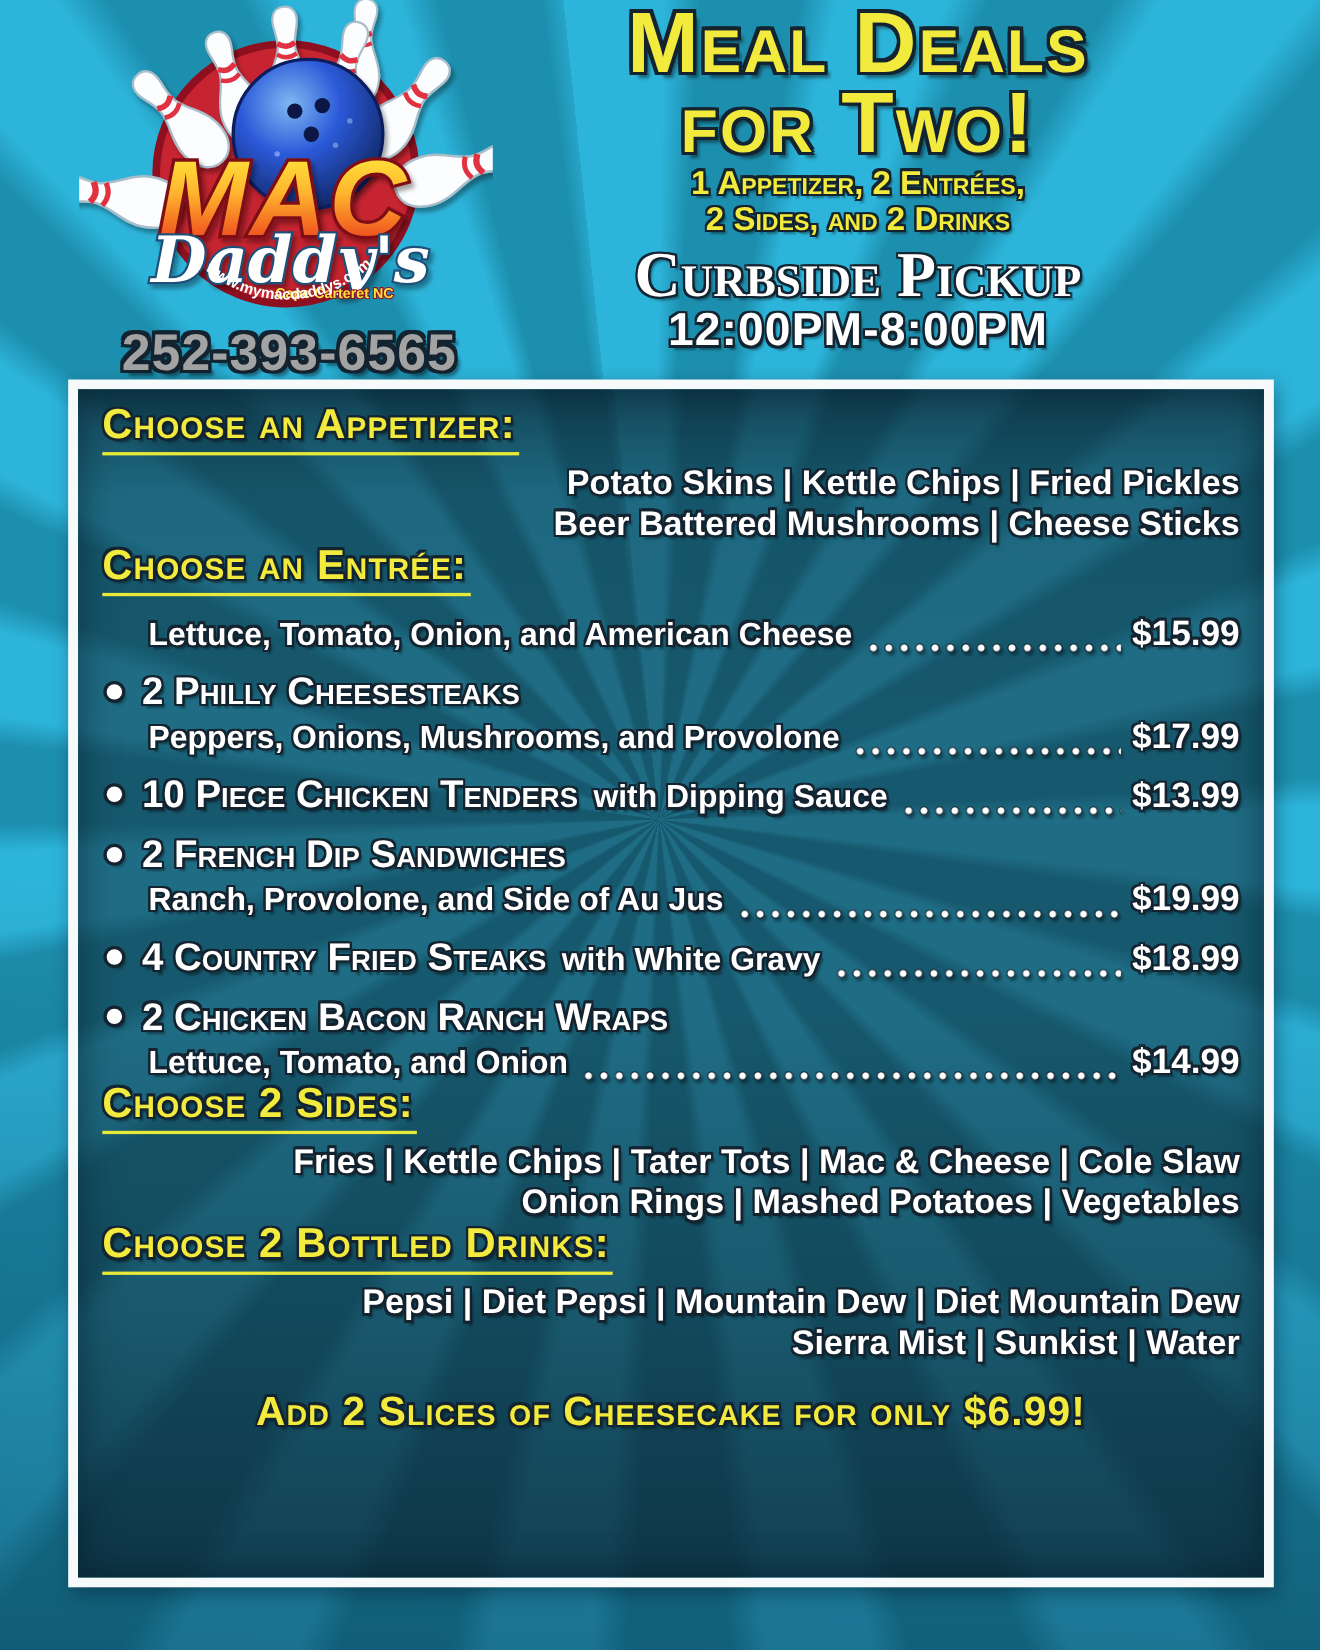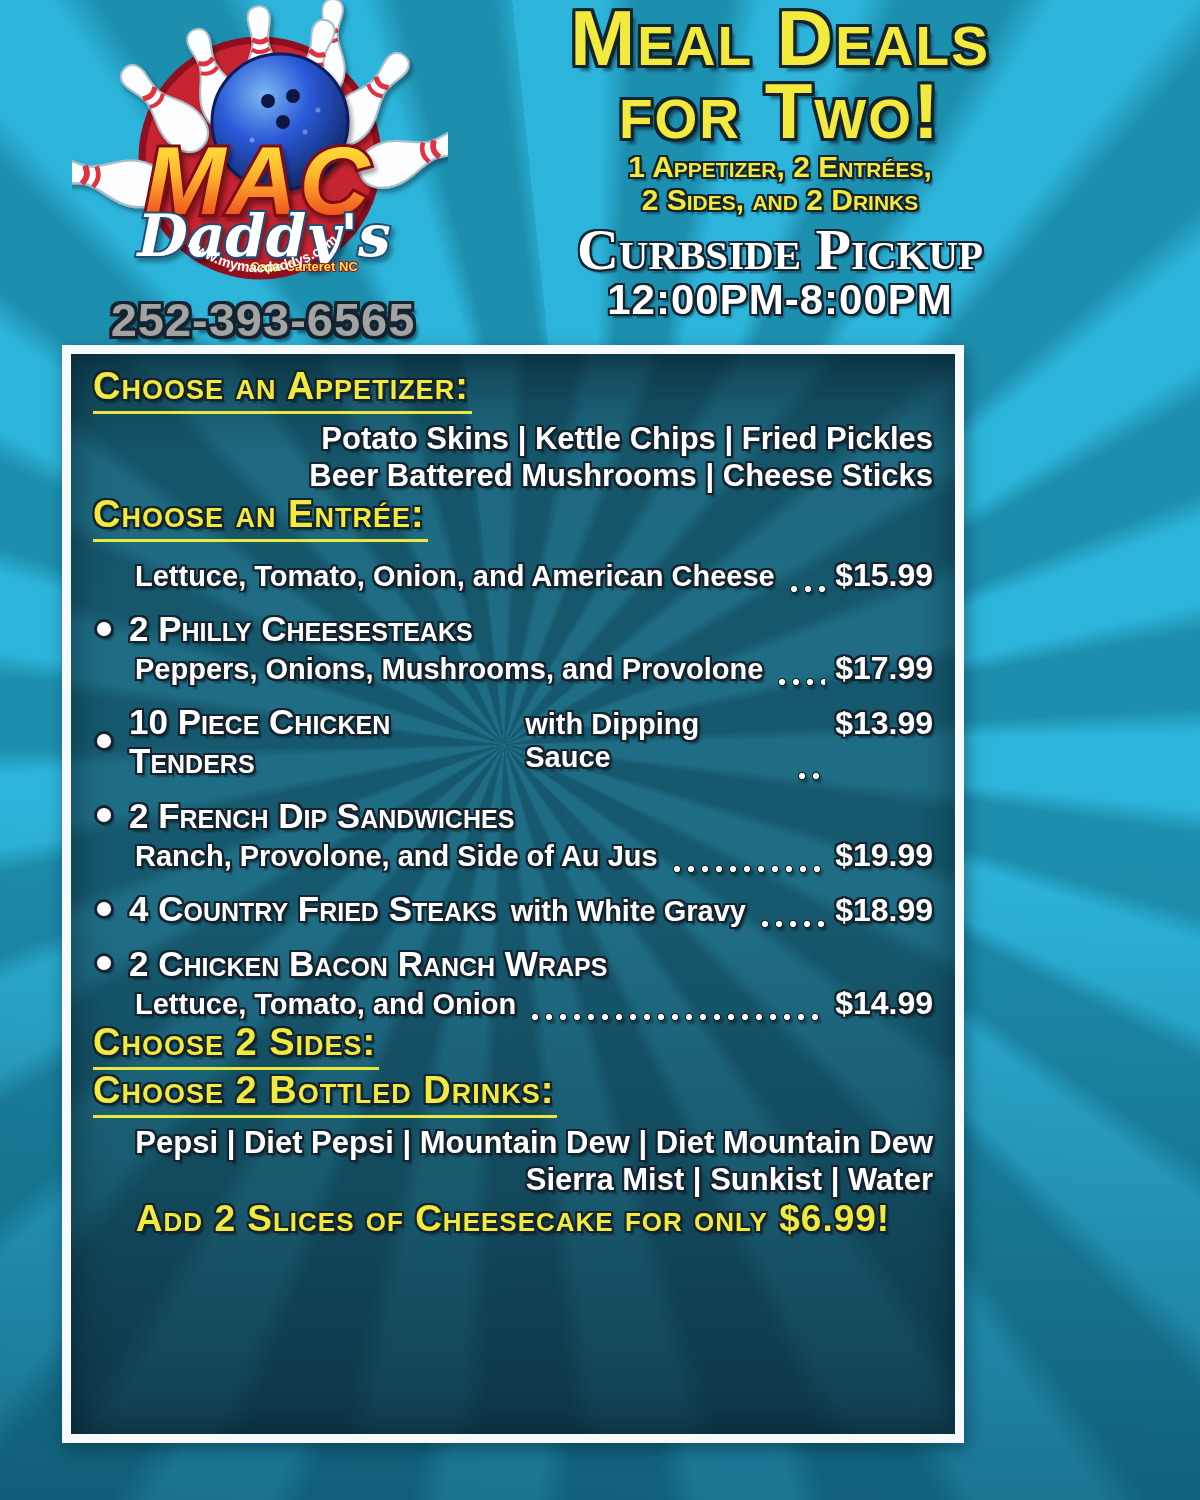--- a/index.html
+++ b/index.html
@@ -35,21 +35,21 @@
 
   
   .hero { position:absolute; left:442px; top:2px; width:676px; text-align:center; }
   .hero-title { font-size:78px; line-height:.94; letter-spacing:2px; }
   .hero-sub  { font-size:30px; line-height:1.05; margin-top:2px; }
   .hero-curb { font-size:58px; line-height:1.02; margin-top:4px;font-family:Liberation Serif, serif; }
   .hero-time { font-size:42px; line-height:1.0; letter-spacing:1px; }
 
   
   .panel {
-    position:absolute; left:62px; top:345px; width:902px; height:1098px;
+    position:absolute; left:62px; top:345px; width:1096px; height:1098px;
     border:9px solid #f7fafb;
     box-shadow: 3px 6px 16px rgba(0,25,40,.4);
     text-decoration: underline;
   }
   .panel-inner {
     position:absolute; inset:0; padding:12px 22px 10px;
     background:
       linear-gradient(180deg, rgba(7,28,40,.45) 0%, rgba(7,28,40,.06) 9%, rgba(7,28,40,0) 30%,
                       rgba(7,28,40,0) 52%, rgba(7,28,40,.26) 78%, rgba(8,30,44,.58) 100%),
       repeating-conic-gradient(from -6deg at 49% 36.2%, #1f6d85 0deg 7deg, #16586d 9.5deg 16.5deg, #1f6d85 19deg);
@@ -69,21 +69,21 @@
   .suffix { font-size:29px; margin-left:14px; }
   .desc-row { padding-left:42px; margin-top:2px; }
   .desc  { font-size:29px; line-height:1.15; white-space:nowrap; }
   .price { font-size:32px; }
   .leader { flex:1 1 30px; min-width:30px; height:12px; margin:0 10px 0 12px; align-self:flex-end;
     background-image:radial-gradient(circle at 7px 6px, #ffffff 2.7px, #13232f 3.5px, rgba(19,35,47,0) 4.6px);
     background-size:14px 12px; background-repeat:repeat-x; background-position:0 1px;
     filter:drop-shadow(2px 3px 1px rgba(0,0,0,.35)); }
 
   .mt-lg { }
-  .footer-line { text-align:center; font-size:37px; letter-spacing:1px; }
+  .footer-line { margin-top:22px; text-align:center; font-size:37px; letter-spacing:1px; }
 </style>
 </head>
 <body>
 
 <div class="page">
   <div class="bg"></div>
 
   <svg class="logo" width="376" height="314" viewBox="0 0 376 314">
     <defs>
       <radialGradient id="ballG" cx="38%" cy="30%" r="75%">
@@ -220,20 +220,24 @@
           <span class="iname sc white stroke2">2 Chicken Bacon Ranch Wraps</span>
         </div>
         <div class="row desc-row">
           <span class="desc white stroke2">Lettuce, Tomato, and Onion</span>
           <span class="leader"></span>
           <span class="price white stroke2">$14.99</span>
         </div>
       </div>
 
       <div class="heading sc yellow stroke2 mt-lg">Choose 2 Sides:</div>
+      <div class="opt-group">
+        <div class="center-line stroke2">Fries | Kettle Chips | Tater Tots | Mac &amp; Cheese | Cole Slaw</div>
+        <div class="center-line stroke2">Onion Rings | Mashed Potatoes | Vegetables</div>
+      </div>
 
       <div class="heading sc yellow stroke2 mt-lg">Choose 2 Bottled Drinks:</div>
       <div class="opt-group">
         <div class="center-line stroke2">Pepsi | Diet Pepsi | Mountain Dew | Diet Mountain Dew</div>
         <div class="center-line stroke2">Sierra Mist | Sunkist | Water</div>
       </div>
 
       <div class="footer-line sc yellow stroke2">Add 2 Slices of Cheesecake for only $6.99!</div>
 
     </div>

